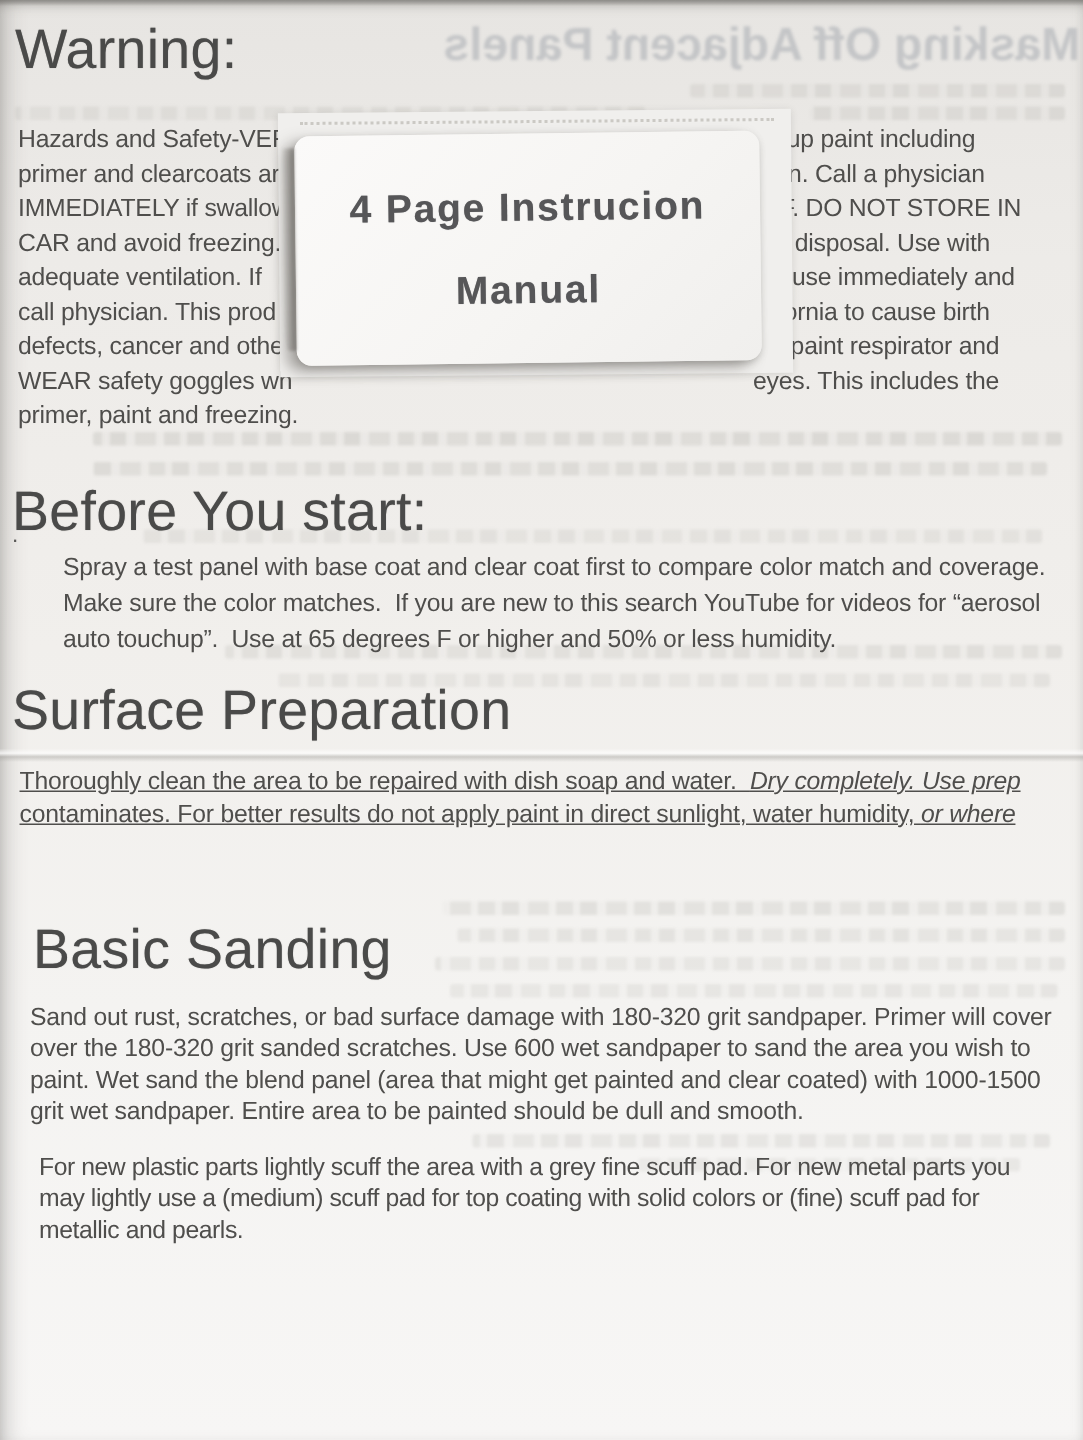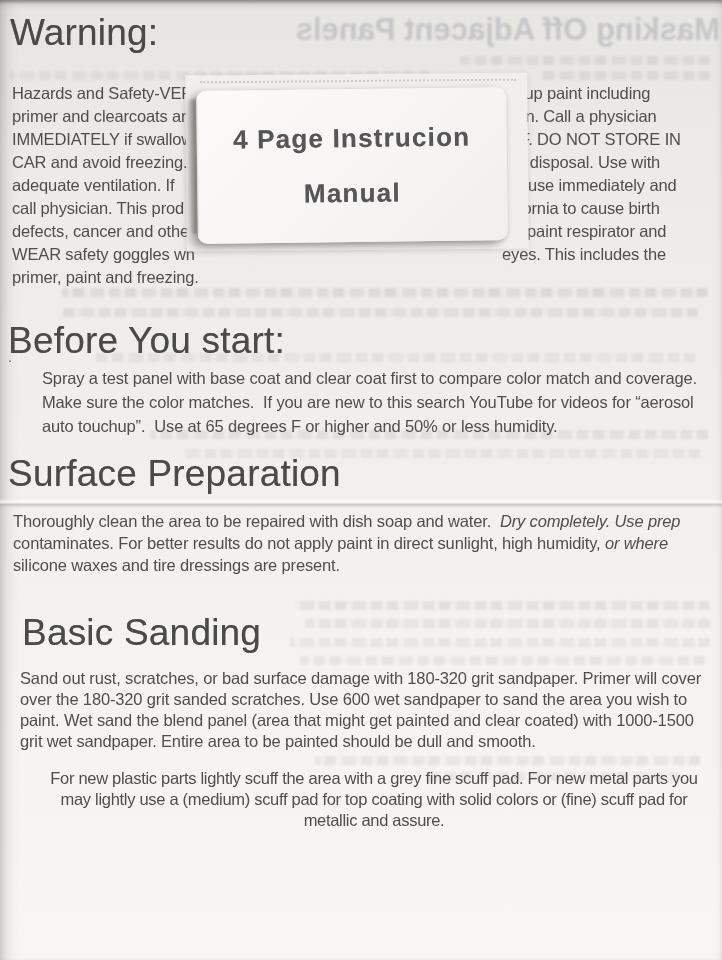--- a/index.html
+++ b/index.html
@@ -17,21 +17,21 @@
     text-shadow:0 0 .6px rgba(74,74,73,.55);
   }
   .para{position:absolute;font-size:16.5px;letter-spacing:-.15px;}
   .tline{white-space:pre;position:relative;}
   .tline .it{font-style:italic;}
   .rfrag{position:absolute;left:490px;top:0;white-space:pre;}
   .p1 .tline{line-height:23px;}
   .p2 .tline{line-height:24px;}
   .p3 .tline{line-height:22px;}
   .p4 .tline{line-height:21px;}
-  .p5 .tline{line-height:21px;letter-spacing:-.3px;text-align:center;}
+  .p5 .tline{line-height:21px;letter-spacing:-.3px;}
   .stray{position:absolute;left:8px;top:348px;font-size:15px;color:#5a5957;}
   
   .bleed-title{
     position:absolute;left:290px;top:12px;width:430px;height:38px;
     transform:scaleX(-1);text-align:left;
     font-size:31px;font-weight:600;color:rgba(174,178,182,.62);
     filter:blur(.9px);white-space:pre;pointer-events:none;
   }
   .bleed-line{
     position:absolute;height:9px;border-radius:2px;
@@ -120,37 +120,36 @@
 
   <div class="heading" style="left:8px;top:300px;margin-top:20px;">Before You start:</div>
   <div class="stray">.</div>
   <div class="para p2" style="left:13px;top:366px;width:700px;margin-left:29px;">
       <div class="tline">Spray a test panel with base coat and clear coat first to compare color match and coverage.</div>
       <div class="tline">Make sure the color matches.  If you are new to this search YouTube for videos for “aerosol</div>
       <div class="tline">auto touchup”.  Use at 65 degrees F or higher and 50% or less humidity.</div>
     </div>
 
   <div class="heading" style="left:8px;top:453px;">Surface Preparation</div>
-  <div class="para p3" style="left:13px;top:510px;width:705px;">
+  <div class="para p3" style="left:13px;top:510px;width:705px;text-decoration:underline;">
       <div class="tline"><span>Thoroughly clean the area to be repaired with dish soap and water.  </span><span class="it">Dry completely. Use prep</span></div>
-      <div class="tline"><span>contaminates. For better results do not apply paint in direct sunlight, high humidity, </span><span class="it">or where</span></div>
-      <div class="tline"><span>silicone waxes and tire dressings are present.</span></div>
+      <div class="tline"><span>contaminates. For better results do not apply paint in direct sunlight, water humidity, </span><span class="it">or where</span></div>
     </div>
 
   <div class="heading" style="left:22px;top:612px;">Basic Sanding</div>
   <div class="para p4" style="left:20px;top:668px;width:702px;">
       <div class="tline">Sand out rust, scratches, or bad surface damage with 180-320 grit sandpaper. Primer will cover</div>
       <div class="tline">over the 180-320 grit sanded scratches. Use 600 wet sandpaper to sand the area you wish to</div>
       <div class="tline">paint. Wet sand the blend panel (area that might get painted and clear coated) with 1000-1500</div>
       <div class="tline">grit wet sandpaper. Entire area to be painted should be dull and smooth.</div>
     </div>
   <div class="para p5" style="left:26px;top:768px;width:696px;">
       <div class="tline">For new plastic parts lightly scuff the area with a grey fine scuff pad. For new metal parts you</div>
       <div class="tline">may lightly use a (medium) scuff pad for top coating with solid colors or (fine) scuff pad for</div>
-      <div class="tline">metallic and assure.</div>
+      <div class="tline">metallic and pearls.</div>
     </div>
 
   <div class="label-backing"></div>
   <div class="tear-line"></div>
   <div class="label">
     <div class="label-text">4 Page Instrucion</div>
     <div class="label-text">Manual</div>
   </div>
 
 </div>

